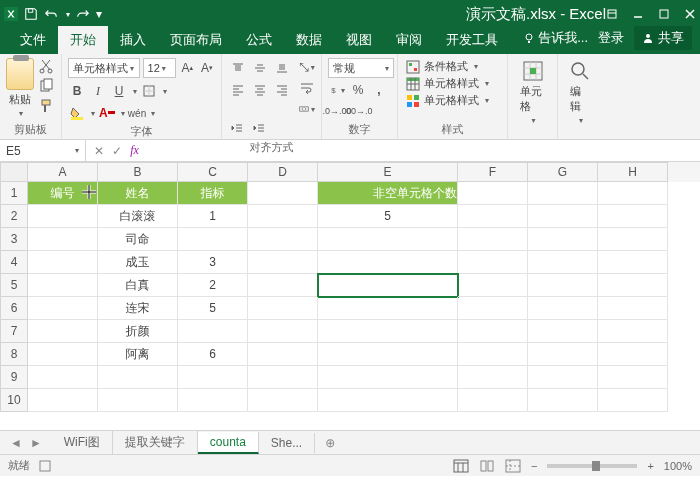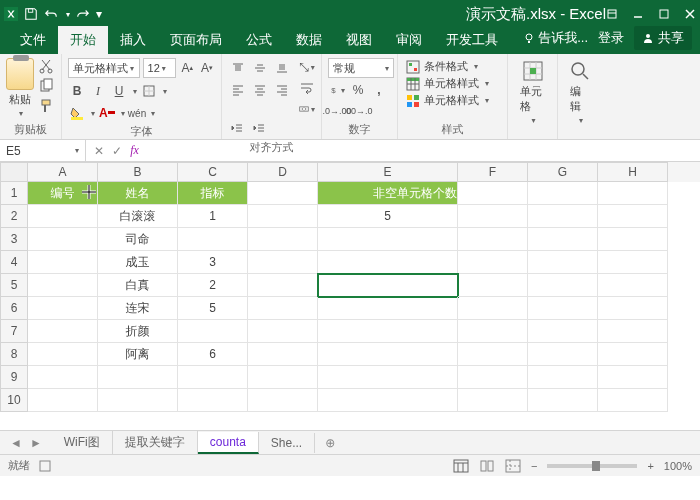--- a/index.html
+++ b/index.html
@@ -47,21 +47,21 @@
 .row{display:flex;height:23px}
 .rh{width:28px;border:1px solid #d4d4d4;border-top:none;background:#f5f5f5;text-align:center;font-size:12px;color:#555;line-height:22px}
 .cell{border-right:1px solid #e3e3e3;border-bottom:1px solid #e3e3e3;text-align:center;font-size:12px;line-height:22px;overflow:hidden;white-space:nowrap}
 .hdr-cell{background:#8bc34a;color:#fff;font-weight:500}
 .hdr-e{background:#8bc34a;color:#fff;font-weight:500}
 .selected{outline:2px solid #1a7f3c;outline-offset:-1px;background:#fff}
 .cursor-white{position:absolute;left:81px;top:22px;width:16px;height:16px;pointer-events:none}
 .sheet-tabs{height:24px;border-top:1px solid #d4d4d4;background:#f3f3f3;display:flex;align-items:center;font-size:12px}
 .nav-arrows{padding:0 10px;display:flex;gap:8px;color:#888}
 .stab{padding:3px 12px;border-right:1px solid #d4d4d4;background:#f3f3f3;color:#666}
-.stab.active{background:#fff;color:#6d28d9;border-bottom:2px solid #0e6837}
+.stab.active{background:#fff;color:#15803d;border-bottom:2px solid #0e6837}
 .newsheet{padding:0 10px;color:#888}
 .statusbar{height:22px;background:#f3f3f3;border-top:1px solid #d4d4d4;display:flex;align-items:center;font-size:11px;padding:0 8px;color:#666}
 .status-right{margin-left:auto;display:flex;align-items:center;gap:10px}
 .zoom-slider{width:90px;height:4px;background:#ccc;position:relative}
 .zoom-slider::after{content:"";position:absolute;left:45px;top:-3px;width:8px;height:10px;background:#888}
 .dd{font-size:8px;color:#666;margin-left:2px}
 </style>
 </head>
 <body>
 

